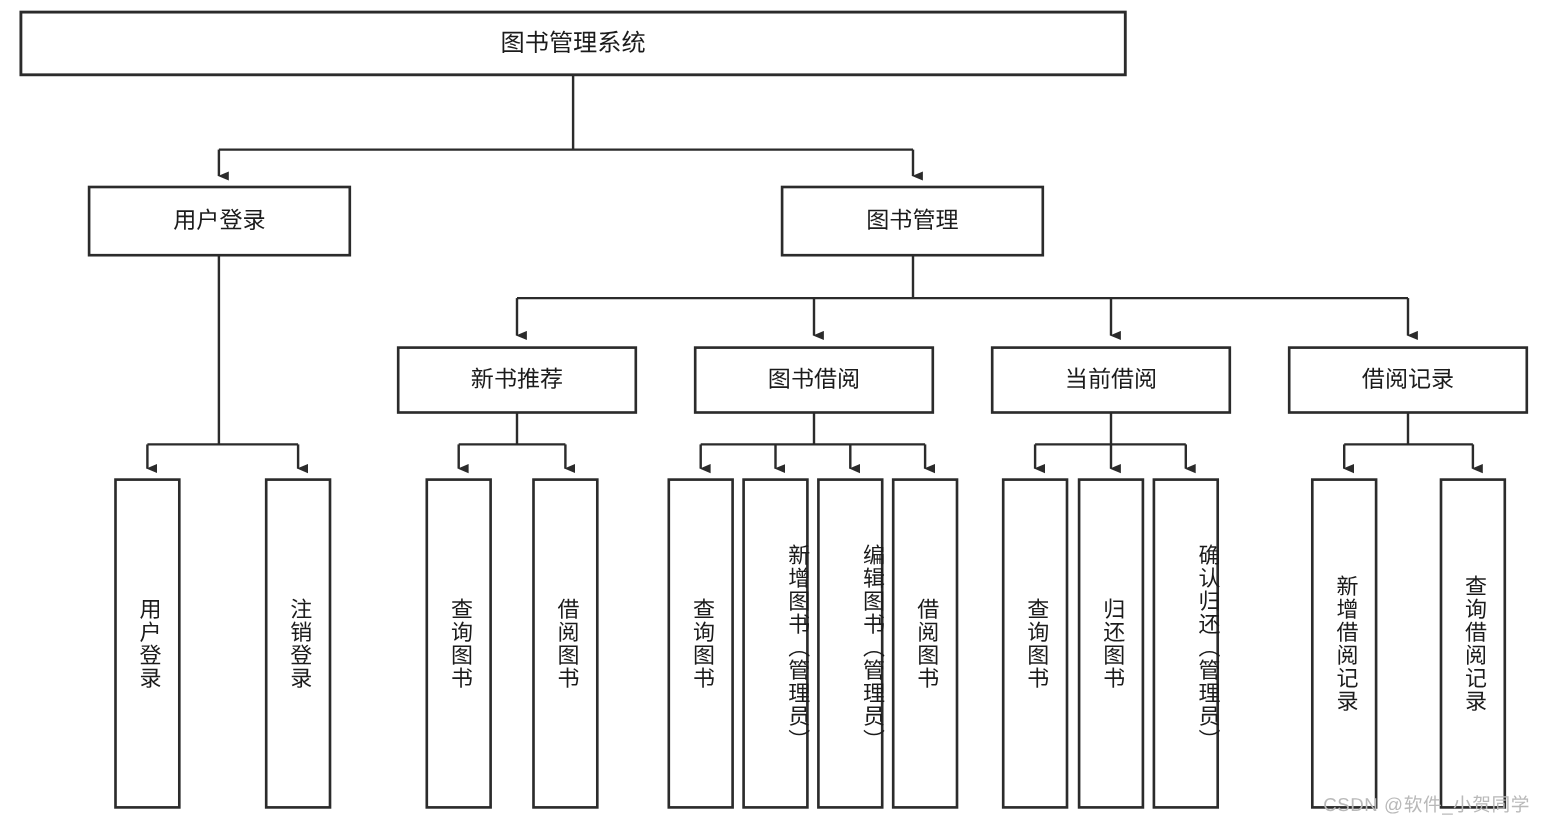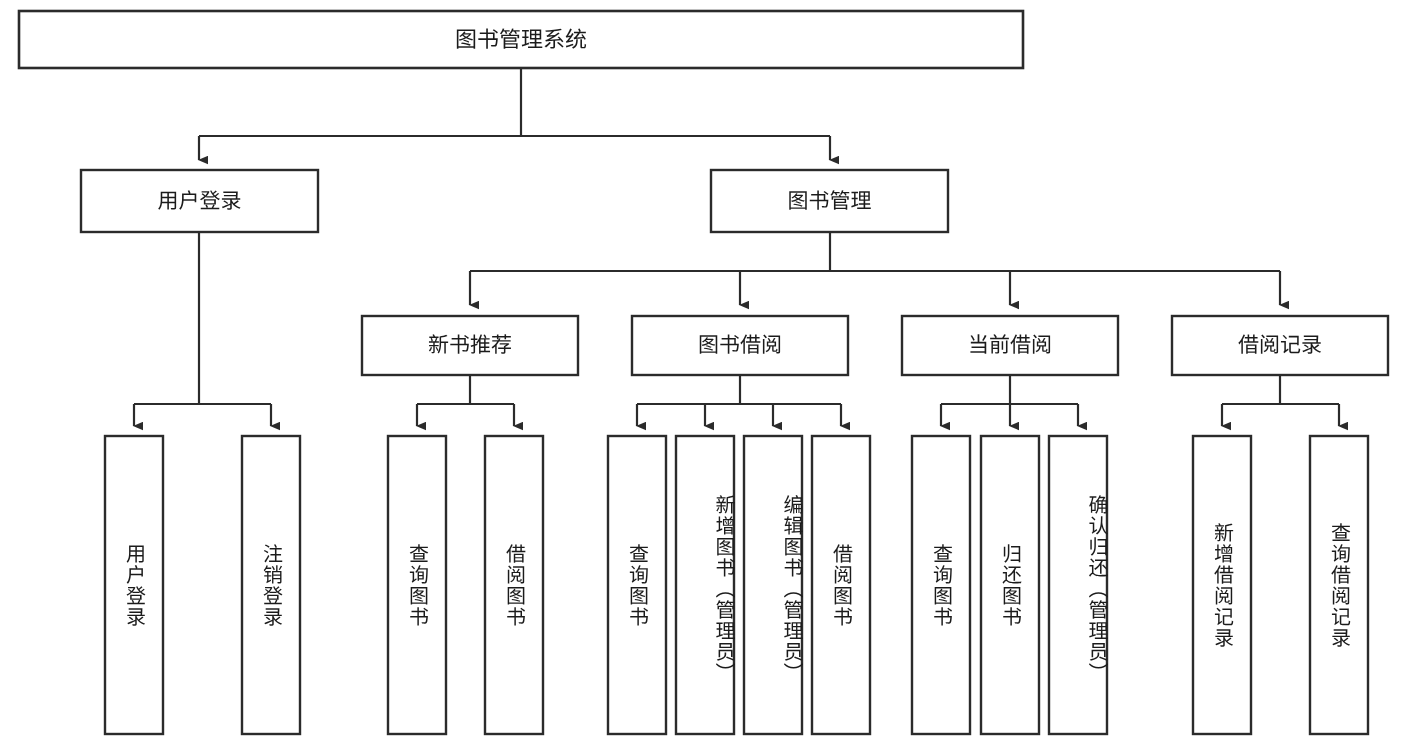--- a/index.html
+++ b/index.html
@@ -214,13 +214,14 @@
   <div class="leaf-label" style="left:744px; top:436px; width:58px; height:298px; align-items:flex-start; padding-top:6px; box-sizing:border-box;">编辑图书（管理员）</div>
   <div class="leaf-label" style="left:812px; top:436px; width:58px; height:298px;">借阅图书</div>
 
   <div class="leaf-label" style="left:912px; top:436px; width:58px; height:298px;">查询图书</div>
   <div class="leaf-label" style="left:981px; top:436px; width:58px; height:298px;">归还图书</div>
   <div class="leaf-label" style="left:1049px; top:436px; width:58px; height:298px; align-items:flex-start; padding-top:6px; box-sizing:border-box;">确认归还（管理员）</div>
 
   <div class="leaf-label" style="left:1193px; top:436px; width:58px; height:298px;">新增借阅记录</div>
   <div class="leaf-label" style="left:1310px; top:436px; width:58px; height:298px;">查询借阅记录</div>
 
+  <div class="watermark">CSDN @软件_小贺同学</div>
 </div>
 
 </body></html>

